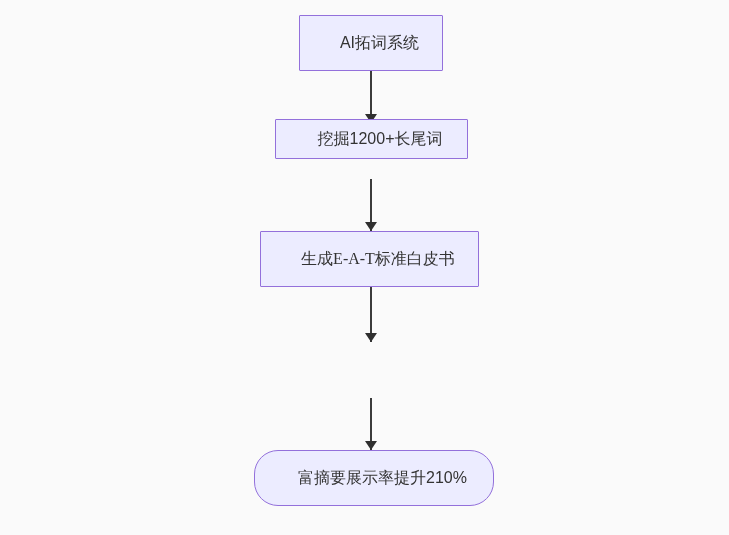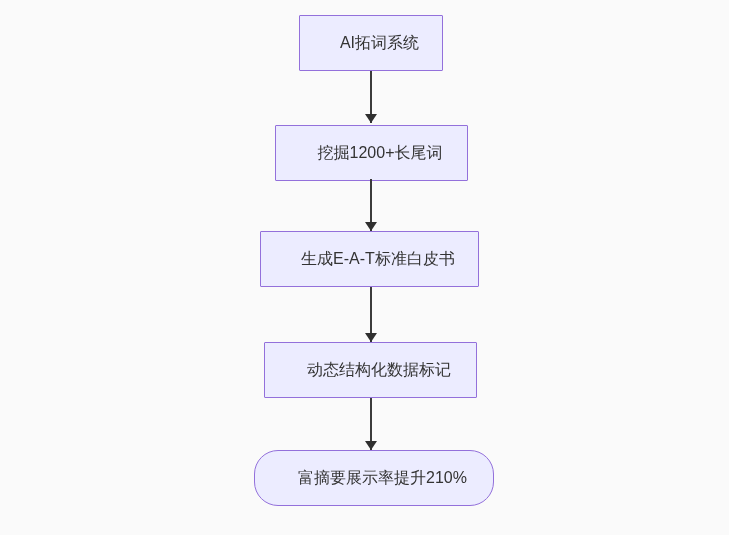--- a/index.html
+++ b/index.html
@@ -37,22 +37,22 @@
   .edge-head {
     position: absolute;
     width: 0;
     height: 0;
     border-left: 6px solid transparent;
     border-right: 6px solid transparent;
     border-top: 9px solid #2f2f2f;
   }
   
   .n1 { left: 299px; top: 15px;  width: 144px; height: 56px; }
-  .n2 { left: 275px; top: 125px; width: 193px; height: 56px; }
-  .n3 { left: 260px; top: 231px; width: 219px; height: 56px; }
+  .n2 { left: 275px; top: 119px; width: 193px; height: 40px; }
+  .n3 { left: 260px; top: 231px; width: 219px; height: 56px; font-family: Liberation Serif, serif; }
   .n4 { left: 264px; top: 342px; width: 213px; height: 56px; }
   .n5 { left: 254px; top: 450px; width: 240px; height: 56px; border-radius: 24px; }
   
   .e1 { left: 370px; top: 71px;  height: 52px; }
   .e2 { left: 370px; top: 179px; height: 52px; }
   .e3 { left: 370px; top: 287px; height: 55px; }
   .e4 { left: 370px; top: 398px; height: 52px; }
   .h1 { left: 365px; top: 114px; }
   .h2 { left: 365px; top: 222px; }
   .h3 { left: 365px; top: 333px; }
@@ -77,23 +77,20 @@
   <div class="edge-line e2"></div>
   <div class="edge-head h2"></div>
 
   <div class="node n3">
     <span>生成E-A-T标准白皮书</span>
   </div>
 
   <div class="edge-line e3"></div>
   <div class="edge-head h3"></div>
 
-  <div class="node n4">
-    <span>动态结构化数据标记</span>
-  </div>
 
   <div class="edge-line e4"></div>
   <div class="edge-head h4"></div>
 
   <div class="node n5">
     <span>富摘要展示率提升210%</span>
   </div>
 
 </div>
 

